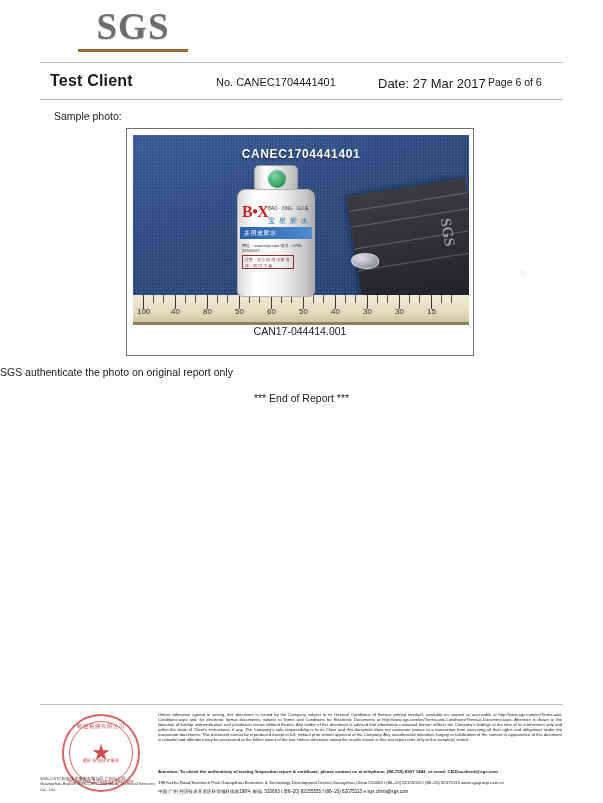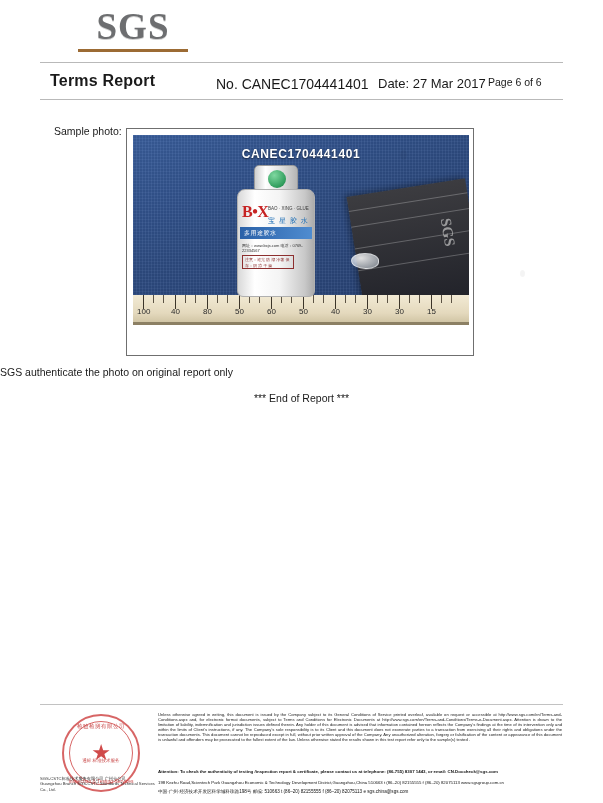--- a/index.html
+++ b/index.html
@@ -64,21 +64,21 @@
     left: 10px;
     top: 0;
     font-size: 16px;
     font-weight: bold;
     letter-spacing: 0.2px;
   }
   .report-no {
     position: absolute;
     left: 176px;
     top: 4px;
-    font-size: 14px;
+    font-size: 11px;
   }
   .report-date {
     position: absolute;
     left: 338px;
     top: 4px;
     font-size: 13px;
   }
   .report-page {
     position: absolute;
     left: 448px;
@@ -93,21 +93,20 @@
     height: 1px;
     background: #b9b9b9;
   }
 
   
   .sample-label {
     position: absolute;
     left: 54px;
     top: 110px;
     font-size: 10.5px;
-    margin-top: 15px;
   }
 
   .photo-frame {
     position: absolute;
     left: 126px;
     top: 128px;
     width: 348px;
     height: 228px;
     border: 1px solid #6f6f6f;
     background: #ffffff;
@@ -491,21 +490,21 @@
 <body>
 
 <div class="logo-wrap">
   <div class="logo-text">SGS</div>
   <div class="logo-bar"></div>
 </div>
 
 <div class="rule-top"></div>
 
 <div class="title-row">
-  <div class="report-title">Terms Report</div>
+  <div class="report-title">Test Client</div>
   <div class="report-no">No. CANEC1704441401</div>
   <div class="report-date">Date: 27 Mar 2017</div>
   <div class="report-page">Page 6 of 6</div>
 </div>
 
 <div class="rule-under-title"></div>
 
 <div class="sample-label">Sample photo:</div>
 
 <div class="photo-frame">
@@ -573,20 +572,21 @@
       <div class="tick" style="left:276px"></div>
         <div class="tick" style="left:286px"></div>
       <div class="tick major" style="left:298px"></div>
         <div class="num" style="left:294px">15</div>
       <div class="tick" style="left:308px"></div>
         <div class="tick" style="left:318px"></div>
       <div class="ruler-edge"></div>
     </div>
   </div>
 
+  <div class="photo-caption-bottom">CAN17-044414.001</div>
 </div>
 
 <div class="authenticate">SGS authenticate the photo on original report only</div>
 <div class="end-of-report">*** End of Report ***</div>
 
 <div class="blemish" style="left:400px;top:150px;width:7px;height:10px;"></div>
 <div class="blemish" style="left:520px;top:270px;width:5px;height:7px;"></div>
 
 <div class="rule-footer"></div>
 

